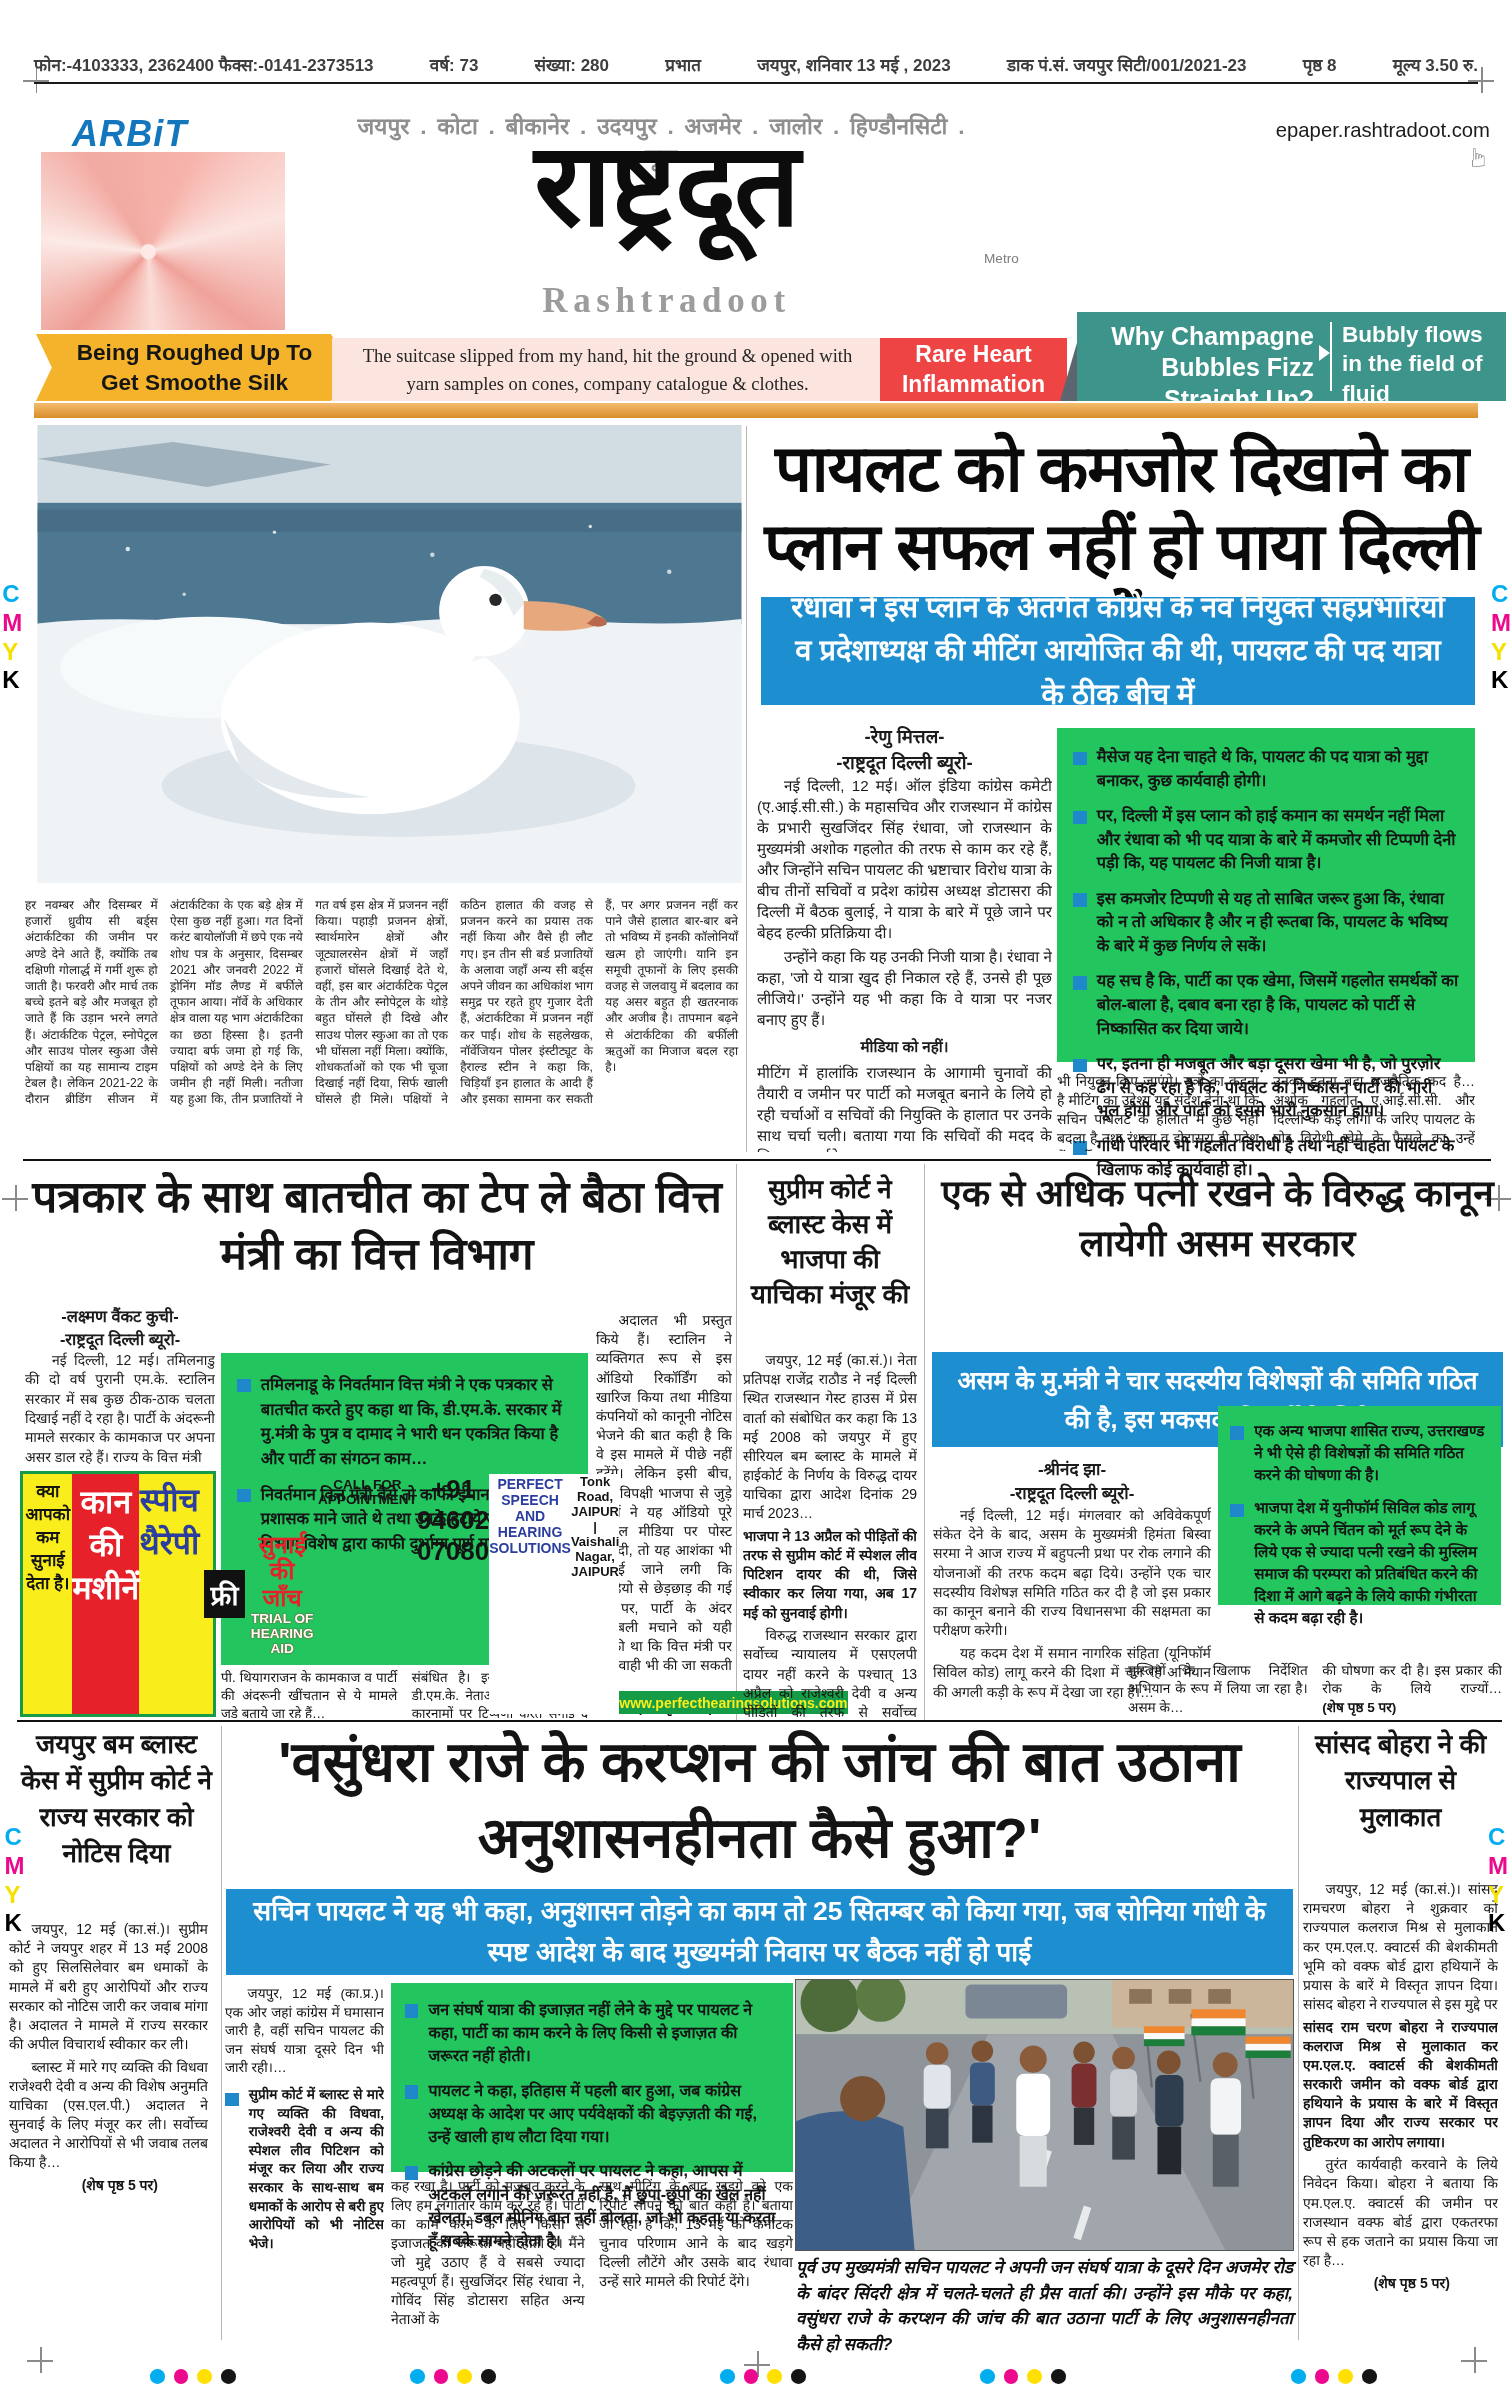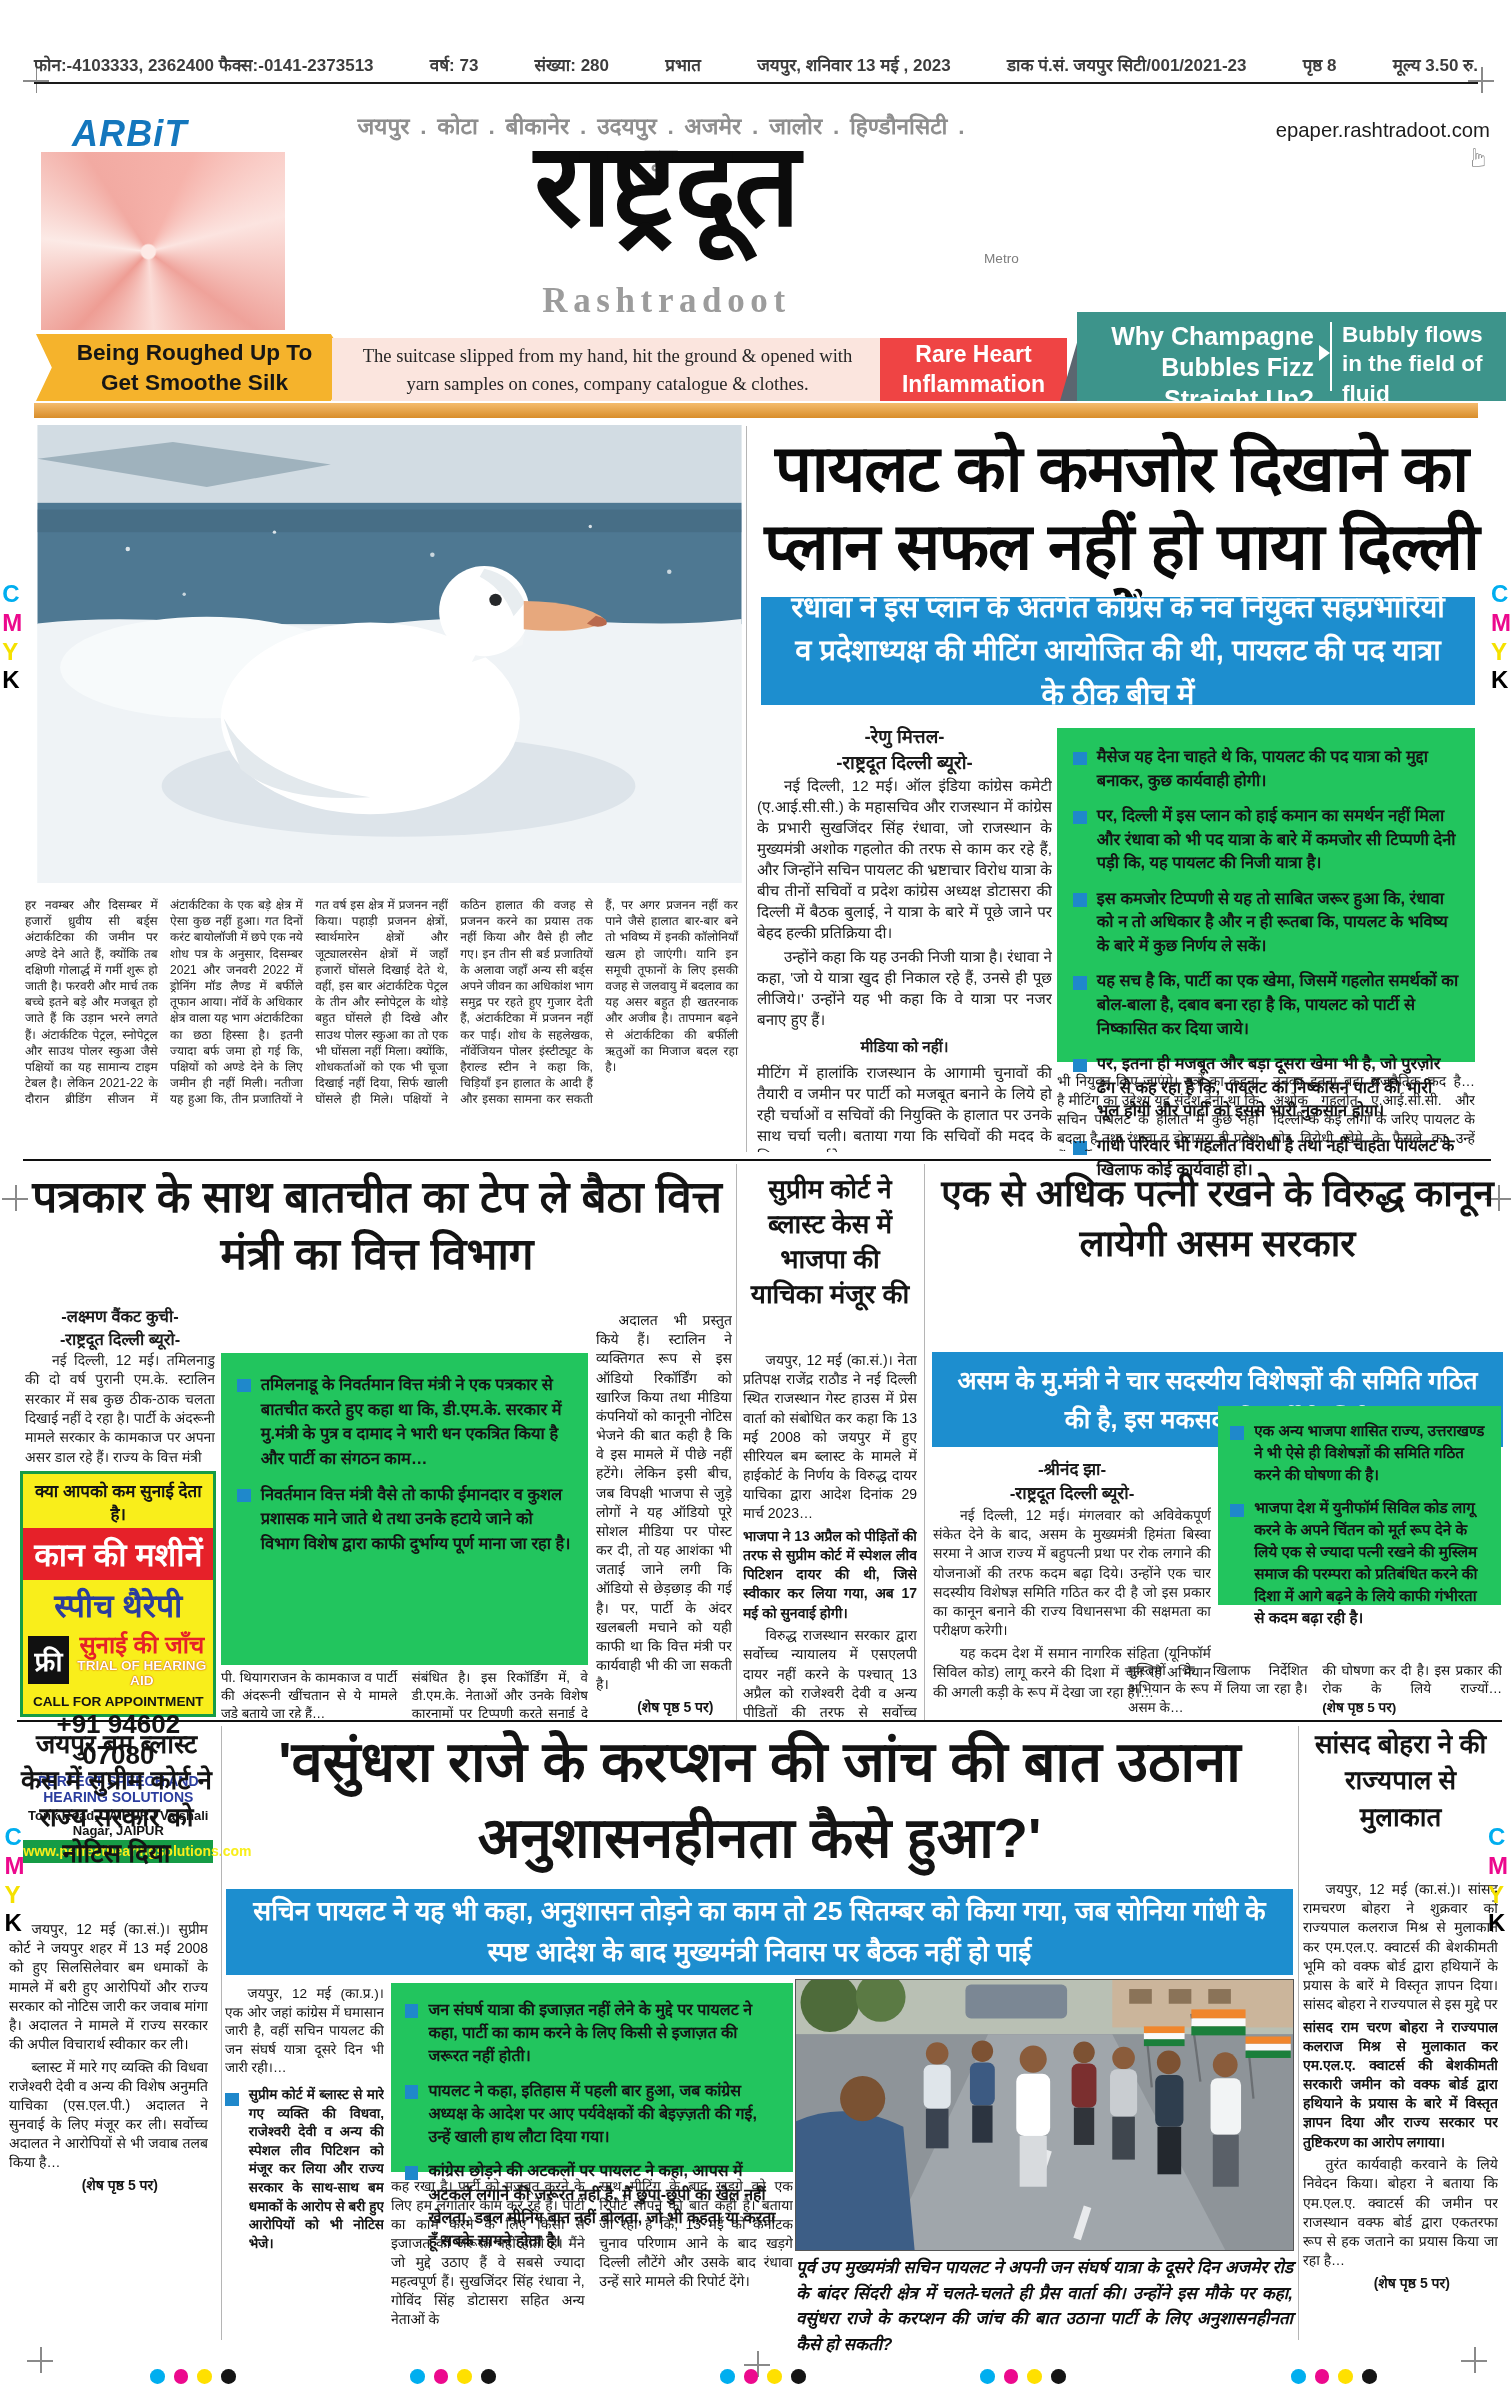--- a/index.html
+++ b/index.html
@@ -68,21 +68,21 @@
   
   .fin-hl{left:22.6px;top:1168px;width:709px;text-align:center;font-size:44px;font-weight:800;line-height:1.3;}
   .smallbody{font-size:14px;line-height:1.37;text-align:justify;}
   .smallbody p{margin:0 0 3.4px 0;text-indent:22.6px;}
   .court-hl{left:743px;top:1172px;width:174px;text-align:center;font-size:26px;font-weight:800;line-height:1.35;}
   .assam-hl{left:932px;top:1169px;width:571px;text-align:center;font-size:37px;font-weight:800;line-height:1.35;}
   .assam-stand{left:932px;top:1352px;width:571px;height:95px;}
   .assam-stand span{font-size:25px;font-weight:bold;line-height:1.55;text-align:center;width:542px;}
   
   .had{left:20.3px;top:1471px;width:196px;height:246px;background:#f9ee1b;border:3.4px solid #169c46;box-sizing:border-box;
-       display:flex;flex-direction:column;}
+       display:flex;flex-direction:row;}
   .had .l1{font-size:17px;font-weight:800;text-align:center;padding:4.5px 2.3px 3.4px;}
   .had .l2{background:#e62129;color:#fff;font-size:32px;font-weight:800;text-align:center;padding:4.5px 0;}
   .had .l3{color:#2b3d9e;font-size:32px;font-weight:800;text-align:center;padding:3.4px 0;}
   .had .freerow{display:flex;align-items:center;gap:5.6px;padding:2.3px 4.5px;}
   .had .free{background:#111;color:#fff;font-size:27px;font-weight:800;padding:5.6px 6.8px;}
   .had .fr{flex:1;text-align:center;}
   .had .l4{color:#e62129;font-size:24px;font-weight:800;line-height:1.1;}
   .had .l5{color:#fff;font-size:13.6px;font-weight:800;text-shadow:0 0 1.7px #b00;}
   .had .call{font-size:13.6px;font-weight:800;text-align:center;padding-top:3.4px;}
   .had .ph{font-size:26px;font-weight:800;text-align:center;}

